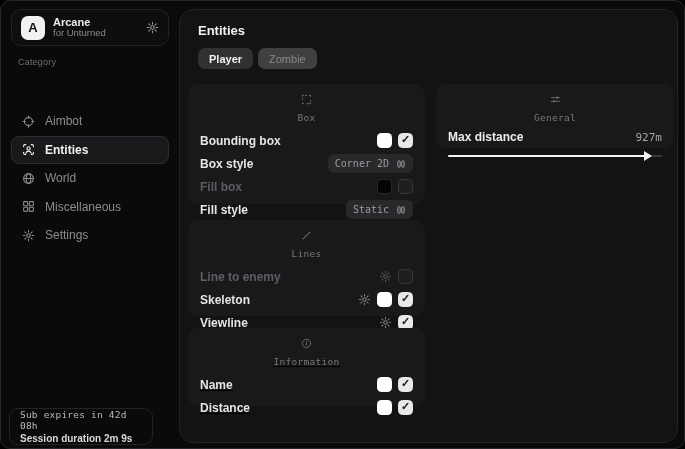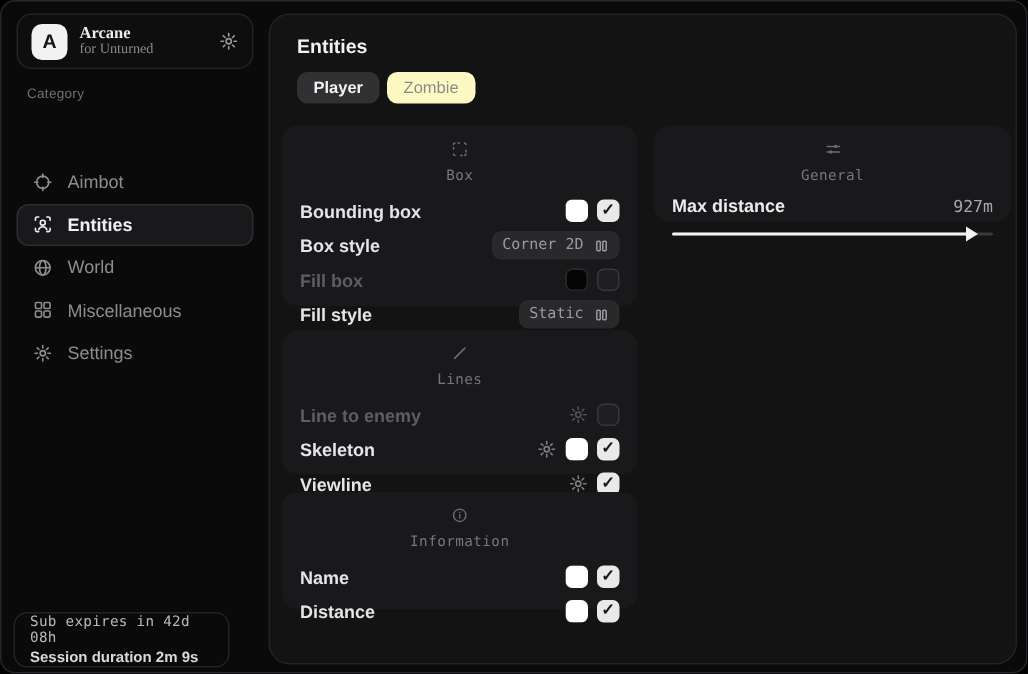--- a/index.html
+++ b/index.html
@@ -9,21 +9,21 @@
 
   #window { position:relative; width:685px; height:449px; background:#0a0a0b;
             border:1px solid #27272b; border-radius:10px; overflow:hidden; }
 
   
   .brand-card { position:absolute; left:10px; top:8px; width:158px; height:37px;
                 border:1px solid #232327; border-radius:10px; background:#0e0e0f;
                 display:flex; align-items:center; gap:8px; padding:0 9px; }
   .avatar { width:24px; height:24px; border-radius:7px; background:#f2f2f2; color:#141414;
             font-weight:700; font-size:13px; display:flex; align-items:center; justify-content:center; }
-  .brand-text { display:flex; flex-direction:column; line-height:1.15;font-family:Liberation Serif, serif; }
+  .brand-text { display:flex; flex-direction:column; line-height:1.15; }
   .brand-name { font-size:11px; font-weight:700; color:#ececee; }
   .brand-sub  { font-size:9.5px; color:#8a8a8e; }
   .brand-gear { margin-left:auto; color:#98989c; display:flex; cursor:pointer; }
 
   .category { position:absolute; left:17px; top:56px; font-size:9px; color:#707074; letter-spacing:.2px; }
 
   .nav { position:absolute; left:10px; top:70px; width:158px; display:flex; flex-direction:column;margin-top:36px; }
   .nav-item { height:28px; border-radius:8px; border:1px solid transparent; display:flex;
               align-items:center; gap:10px; padding:0 10px; color:#8d8d91; font-size:12px;
               font-weight:500; cursor:pointer; margin-bottom:0.5px; }
@@ -36,27 +36,27 @@
   .status-line1 { font-size:9.5px; color:#b9b9bc; letter-spacing:.2px; }
   .status-line2 { font-size:10px; color:#d9d9db; font-weight:700; }
 
   
   .panel { position:absolute; left:178px; top:8px; width:499px; height:434px;
            background:#131314; border:1px solid #232327; border-radius:14px; }
   .panel-title { position:absolute; left:18px; top:13px; font-size:13px; font-weight:700; color:#f2f2f3; }
 
   .tabs { position:absolute; left:18px; top:38px; display:flex; gap:5px; }
   .tab { height:21px; padding:0 11px; border-radius:7px; font-size:11px; display:flex;
-         align-items:center; cursor:pointer; background:#fef9c3; color:#8b8b8f; }
+         align-items:center; cursor:pointer; background:#404040; color:#8b8b8f; }
   .tab.selected { background:#313133; color:#f2f2f3; font-weight:600; }
 
   .card { position:absolute; background:#19191b; border-radius:10px; padding:10px 12px 8px 12px; }
   .card-box   { left:8px;   top:74px;  width:237px; height:120px; }
   .card-lines { left:8px;   top:210px; width:237px; height:96px; }
-  .card-info  { left:8px;   top:318px; width:237px; height:78px; }
+  .card-info  { left:8px;   top:318px; width:237px; height:78px;text-decoration:underline; }
   .card-general { left:256px; top:74px; width:238px; height:64px; }
 
   .card-head { display:flex; align-items:center; gap:7px; color:#77777b; font-size:9.5px;
                letter-spacing:.3px; margin-bottom:7px; }
   .card-head .hicon { display:flex; color:#6d6d71; }
 
   .row { display:flex; align-items:center; height:21px; margin-bottom:2px; }
   .row-label { font-size:12px; font-weight:600; color:#5e5e62; }
   .row.on .row-label { color:#e5e5e7; }
   .controls { margin-left:auto; display:flex; align-items:center; gap:6px; }

